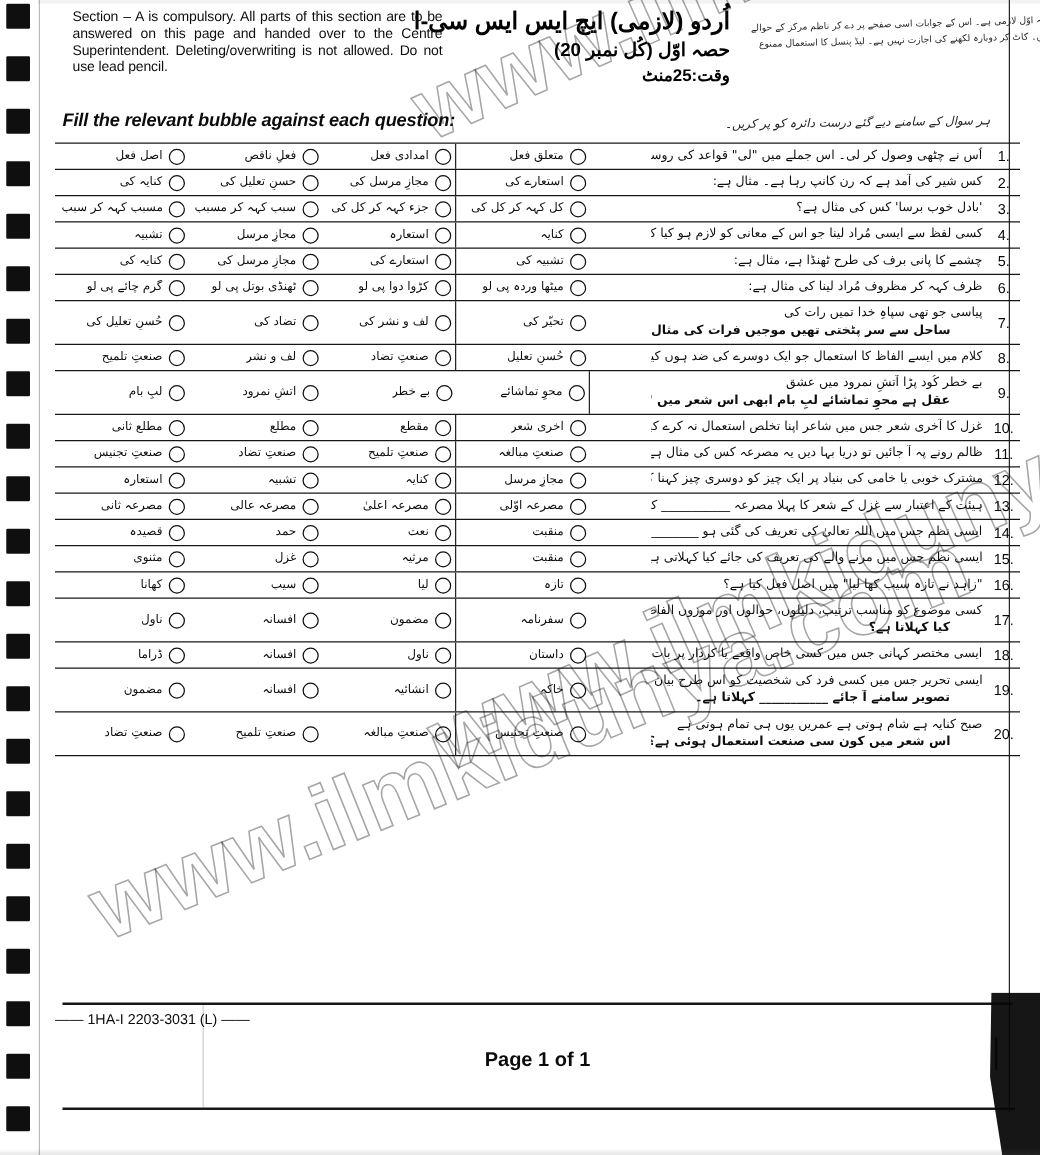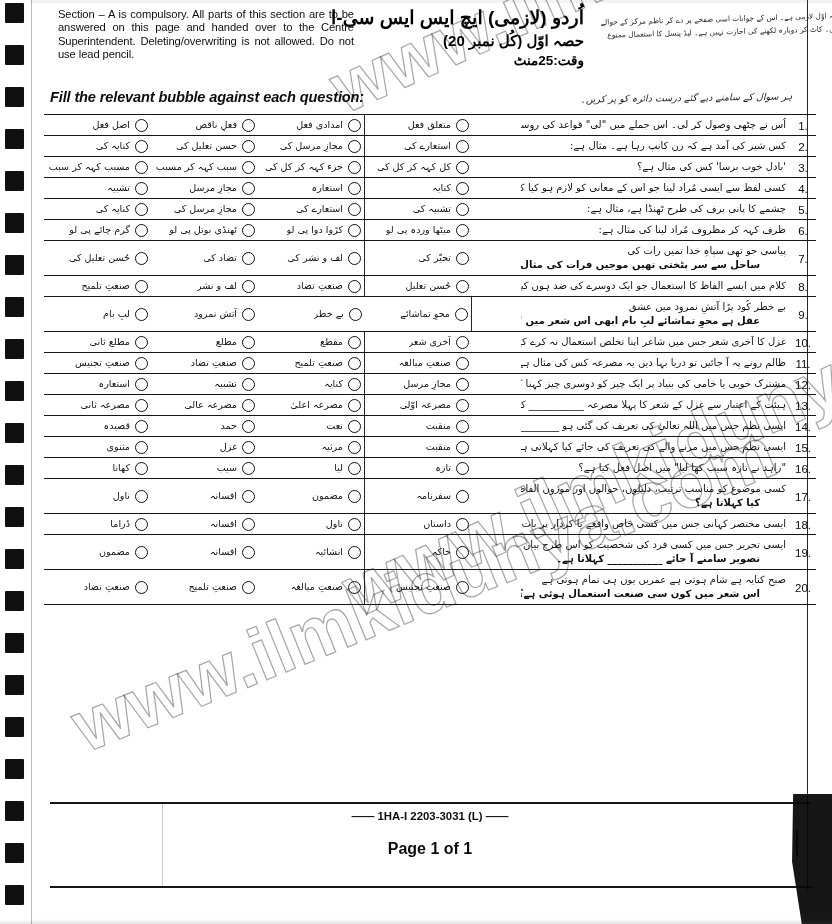--- a/index.html
+++ b/index.html
@@ -207,24 +207,23 @@
 
   
   #footer-area {
     position: absolute;
     left: 44px; top: 800px;
     width: 772px; height: 96px;
   }
   #paper-code {
     position: absolute;
     left: 0; right: 0; top: 10px;
-    text-align: center;
+    text-align: left;
     font-size: 11.4px;
     color: #111;
-    font-weight: bold;
   }
   #page-number {
     position: absolute;
     left: 0; right: 0; top: 40px;
     text-align: center;
     font-size: 16px;
     color: #111;
     font-weight: bold;
   }
   #footer-rule-top {

